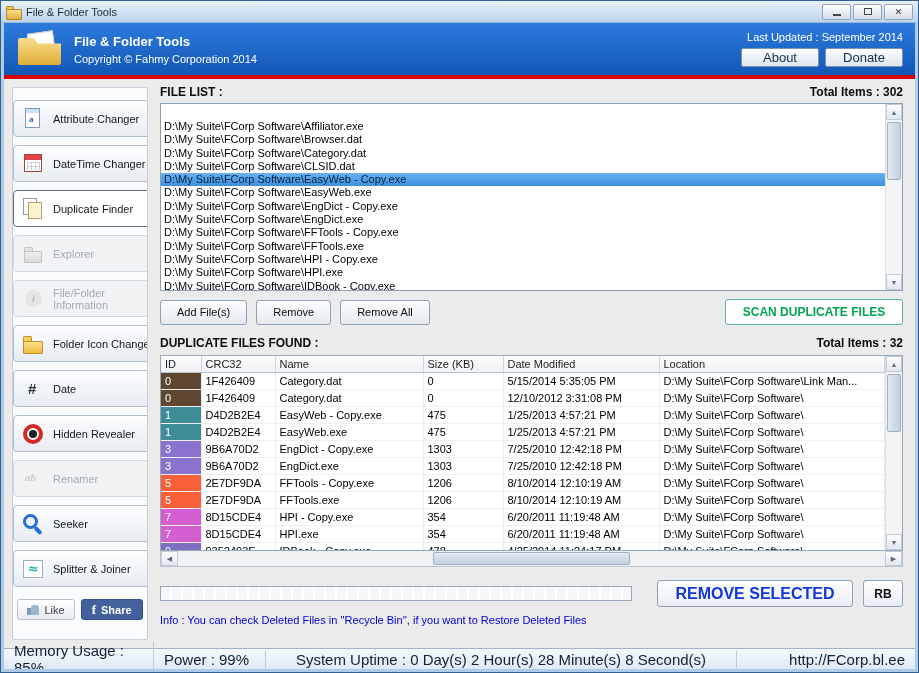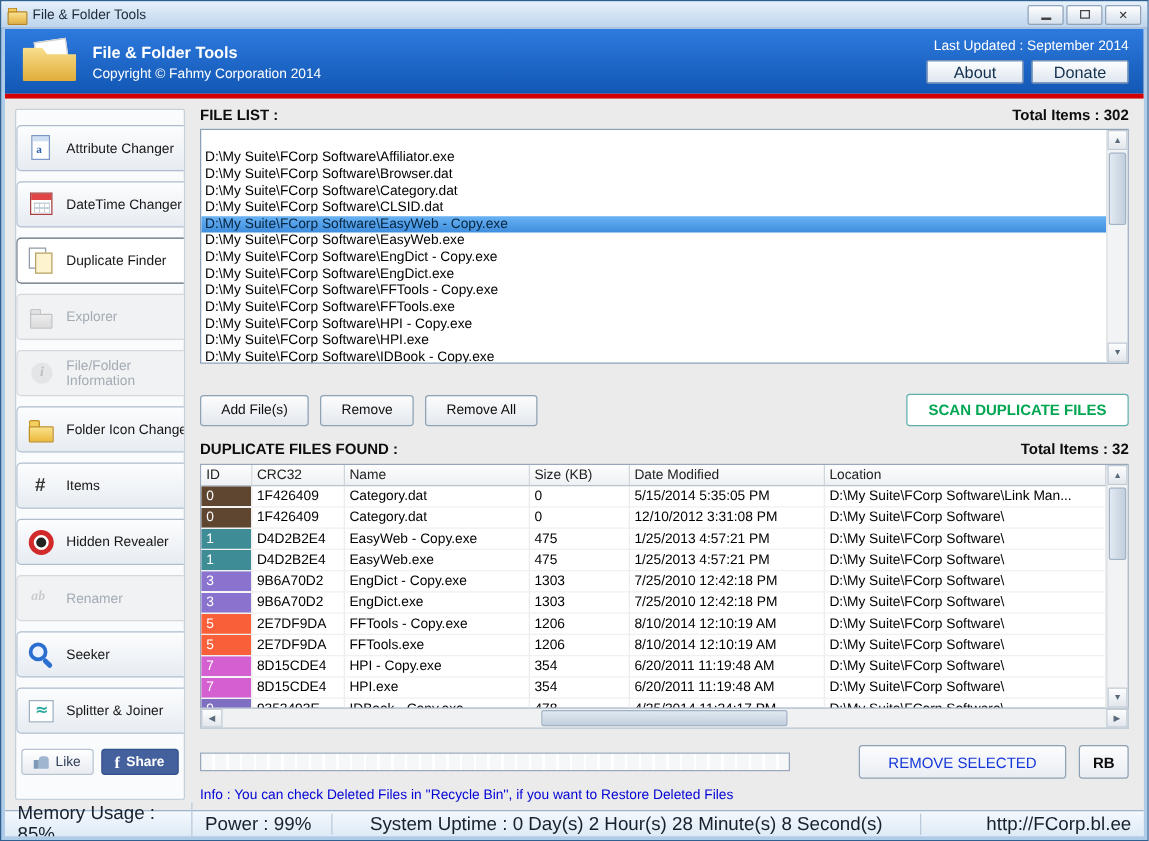--- a/index.html
+++ b/index.html
@@ -171,21 +171,21 @@
   .vscroll { width: 17px; flex: none; background: #f2f3f5; border-left: 1px solid #dadfe4;
     display: flex; flex-direction: column; }
   .sb-btn { height: 16px; flex: none; display: flex; align-items: center; justify-content: center;
     font-size: 7px; color: #5a6a7a;
     background: linear-gradient(#fdfdfd, #e2e7ed); border: 1px solid #c2ccd6; cursor: pointer; }
   .sb-track { flex: 1; position: relative; }
   .sb-thumb { position: absolute; left: 1px; right: 1px; border-radius: 2px;
     background: linear-gradient(90deg, #e2e9f1, #c2cfdd); border: 1px solid #9fb2c6; cursor: pointer; }
   .thumb-top { top: 2px; height: 58px; }
 
-  .btn-row { margin-top: 24px; display: flex; gap: 9px; align-items: center; flex: none; }
+  .btn-row { margin-top: 8px; display: flex; gap: 9px; align-items: center; flex: none; }
   .btn {
     height: 25px; padding: 0 16px; font-size: 11px; color: #0e0e0e;
     background: linear-gradient(#fcfcfd, #e4e9ee);
     border: 1px solid #8ea2b6; border-radius: 3px; cursor: pointer;
     font-family: "Liberation Sans", sans-serif;
   }
   .scan-btn {
     margin-left: auto; width: 178px; height: 26px;
     font-size: 12px; font-weight: bold; color: #00a651;
     background: #ffffff; border: 1px solid #5fb0ad; border-radius: 3px; cursor: pointer;
@@ -213,22 +213,22 @@
   .hs-thumb { position: absolute; top: 1px; bottom: 1px; left: 36%; width: 28%;
     background: linear-gradient(#e2e9f1, #c2cfdd); border: 1px solid #9fb2c6; border-radius: 2px; cursor: pointer; }
   .hs-btn { width: 17px; height: 100%; flex: none; display: flex; align-items: center; justify-content: center;
     font-size: 7px; color: #5a6a7a;
     background: linear-gradient(#fdfdfd, #e2e7ed); border: 1px solid #c2ccd6; cursor: pointer; }
 
   .footer-row { margin-top: 13px; display: flex; align-items: center; gap: 10px; flex: none; }
   .progress { width: 472px; height: 15px; border: 1px solid #98a8ba; background: #fff;
     background-image: repeating-linear-gradient(90deg, #f5f7f9 0 9px, #ffffff 9px 11px); }
   .remove-selected-btn {
-    margin-left: auto; width: 166px; height: 27px;
-    font-size: 12px; font-weight: normal; color: #1536d8;
+    margin-left: auto; width: 196px; height: 27px;
+    font-size: 16px; font-weight: bold; color: #1536d8;
     background: linear-gradient(#fdfdfe, #e9edf3);
     border: 1px solid #8ea2b6; border-radius: 3px; cursor: pointer;
     font-family: "Liberation Sans", sans-serif;
   }
   .rb-btn { width: 40px; height: 27px; font-size: 12px; font-weight: bold; color: #0e0e0e;
     background: linear-gradient(#fdfdfe, #e9edf3);
     border: 1px solid #8ea2b6; border-radius: 3px; cursor: pointer;
     font-family: "Liberation Sans", sans-serif;
   }
   .info-line { margin-top: 7px; font-size: 11px; color: #0000d6; flex: none; }
@@ -304,21 +304,21 @@
             <div class="side-btn disabled">
               <span class="sicon file-folder-information-icon"></span>
               <span class="side-label">File/Folder Information</span>
             </div>
             <div class="side-btn">
               <span class="sicon folder-icon-changer-icon"></span>
               <span class="side-label">Folder Icon Changer</span>
             </div>
             <div class="side-btn">
               <span class="sicon hash-icon"></span>
-              <span class="side-label">Items</span>
+              <span class="side-label">Date</span>
             </div>
             <div class="side-btn">
               <span class="sicon hidden-revealer-icon"></span>
               <span class="side-label">Hidden Revealer</span>
             </div>
             <div class="side-btn disabled">
               <span class="sicon renamer-icon"></span>
               <span class="side-label">Renamer</span>
             </div>
             <div class="side-btn">

